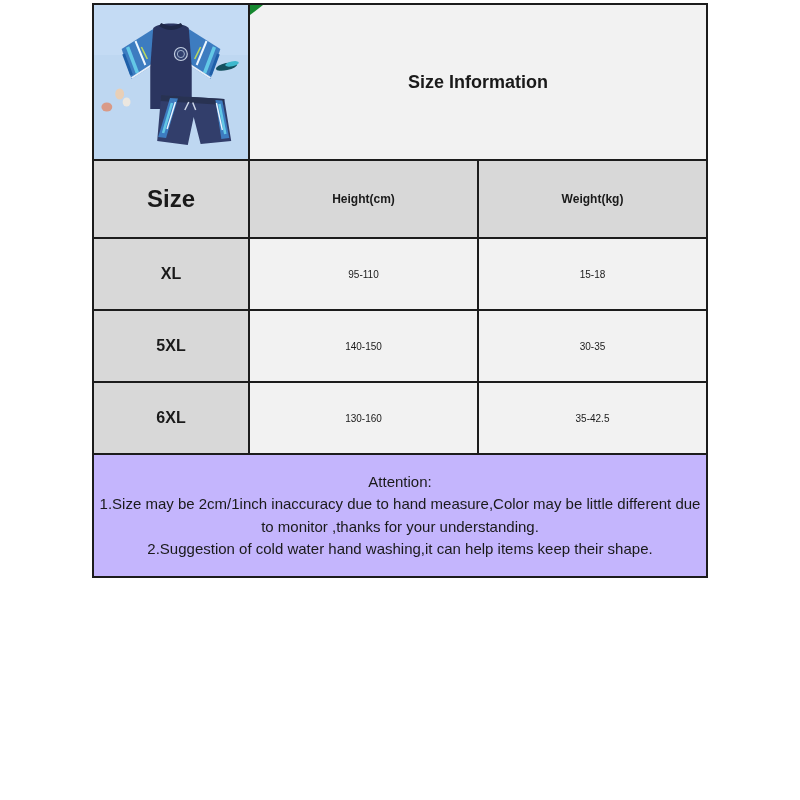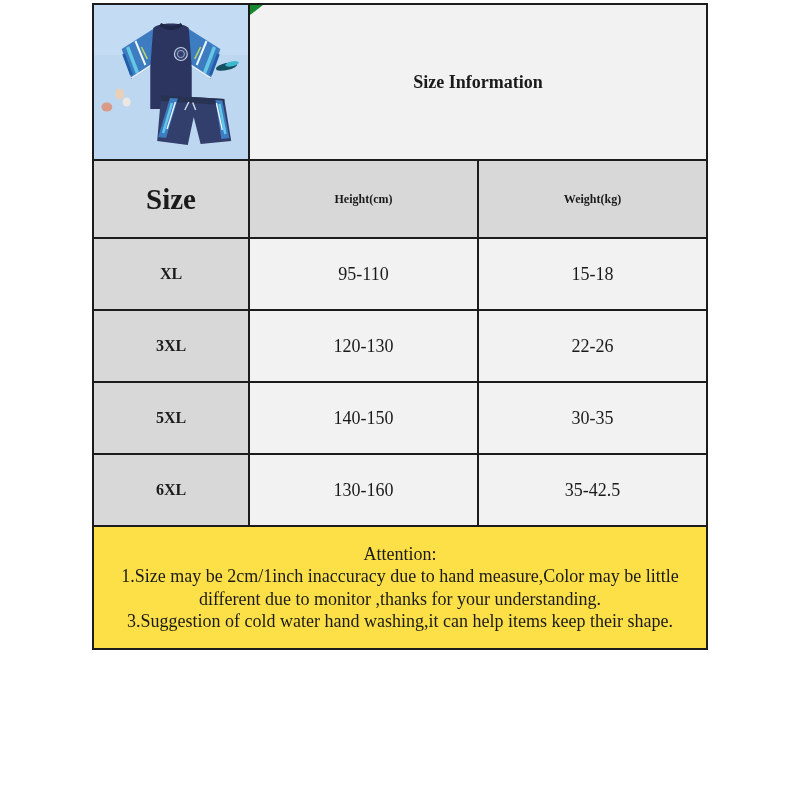--- a/index.html
+++ b/index.html
@@ -1,21 +1,21 @@
 <!DOCTYPE html>
 <html><head>
 <meta charset="utf-8">
 <style>
   html, body { margin: 0; padding: 0; background: #ffffff; }
   .sheet {
     position: relative;
     width: 733px;
     height: 800px;
     background: #ffffff;
-    font-family: Liberation Serif, serif;
+    font-family: Liberation Sans, sans-serif;
     color: #1a1a1a;
     overflow: hidden;
   }
   table.size-table {
     position: absolute;
     left: 92px;
     top: 3px;
     width: 614px;
     border-collapse: collapse;
     table-layout: fixed;
@@ -33,32 +33,32 @@
   td.image-cell { height: 154px; padding: 0; background: #bed7f1; }
   td.title-cell {
     position: relative;
     background: #f2f2f2;
     font-size: 18px;
     font-weight: bold;
   }
   .corner-flag { position: absolute; top: 0; left: 0; display: block; }
 
   tr.head-row td { height: 76px; background: #d8d8d8; font-weight: bold; font-size: 12px; }
-  tr.head-row td.size-head { font-size: 29px; }
+  tr.head-row td.size-head { font-size: 24px; }
 
-  tr.data-row td { height: 70px; background: #f2f2f2; font-size: 18px; }
+  tr.data-row td { height: 70px; background: #f2f2f2; font-size: 10px; }
   tr.data-row td.size-col { background: #d8d8d8; font-weight: bold; font-size: 16px; margin-left: 19px; }
 
   td.attention-cell {
     height: 121px;
-    background: #fde047;
+    background: #c4b5fd;
     text-align: left;
     vertical-align: top;
     padding: 3px 5px;
-    font-size: 18px;
+    font-size: 15px;
     line-height: 22.5px;
     margin-left: 40px;
   }
   td.attention-cell p { margin: 0; }
 
   .product-svg { display: block; width: 100%; height: 100%; }
 </style>
 </head>
 <body>
 
@@ -138,37 +138,32 @@
       <td>Height(cm)</td>
       <td>Weight(kg)</td>
     </tr>
 
     <tr class="data-row">
       <td class="size-col">XL</td>
       <td>95-110</td>
       <td>15-18</td>
     </tr>
     <tr class="data-row">
-      <td class="size-col">3XL</td>
-      <td>120-130</td>
-      <td>22-26</td>
-    </tr>
-    <tr class="data-row">
       <td class="size-col">5XL</td>
       <td>140-150</td>
       <td>30-35</td>
     </tr>
     <tr class="data-row">
       <td class="size-col">6XL</td>
       <td>130-160</td>
       <td>35-42.5</td>
     </tr>
 
     <tr>
       <td class="attention-cell" colspan="3">
         <p>Attention:</p>
         <p>1.Size may be 2cm/1inch inaccuracy due to hand measure,Color may be little different due to monitor ,thanks for your understanding.</p>
-        <p>3.Suggestion of cold water hand washing,it can help items keep their shape.</p>
+        <p>2.Suggestion of cold water hand washing,it can help items keep their shape.</p>
       </td>
     </tr>
   </tbody>
     </table>
 </div>
 
 </body></html>

